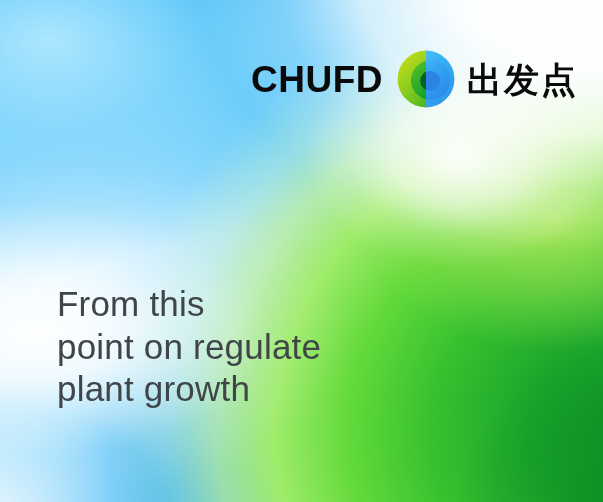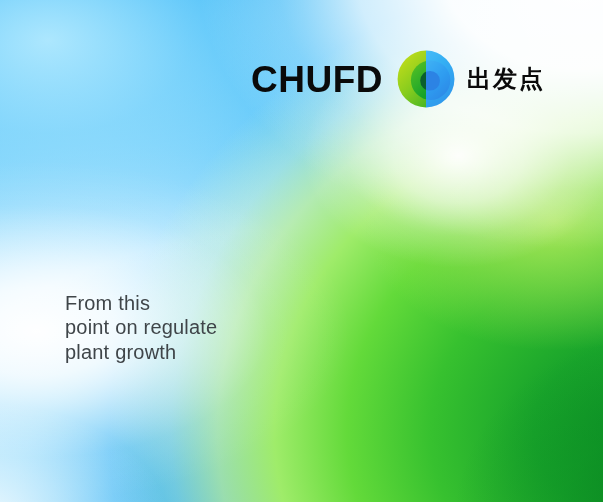--- a/index.html
+++ b/index.html
@@ -156,21 +156,21 @@
   .logo-mark {
     width: 58px;
     height: 58px;
     margin: 0 12px 0 14px;
     flex: 0 0 auto;
     display: block;
   }
 
   .cn-brand {
     font-family: "Liberation Sans", "DejaVu Sans", sans-serif;
-    font-size: 24px;
+    font-size: 35px;
     font-weight: bold;
     letter-spacing: 2px;
     color: #0a0a0a;
     line-height: 1;
     white-space: nowrap;
   }
 
   
   .copy-block {
     position: absolute;
@@ -185,26 +185,26 @@
     font-weight: 400;
     letter-spacing: 0.5px;
     color: #31373c;
     line-height: 1.2;
     white-space: nowrap;
     margin: 0 0 26px 0;
   }
 
   .tagline-en {
     font-family: "Liberation Sans", "DejaVu Sans", sans-serif;
-    font-size: 20px;
+    font-size: 35px;
     font-weight: 300;
     letter-spacing: 0.2px;
     color: #3f4549;
     line-height: 1.22;
-    margin: 8px;
+    margin: 0;
     white-space: pre-line;
   }
 </style>
 </head>
 <body>
 
 <div id="poster">
 
   <div class="bg-layer bg-base"></div>
   <div class="bg-layer bg-bluesweep"></div>

